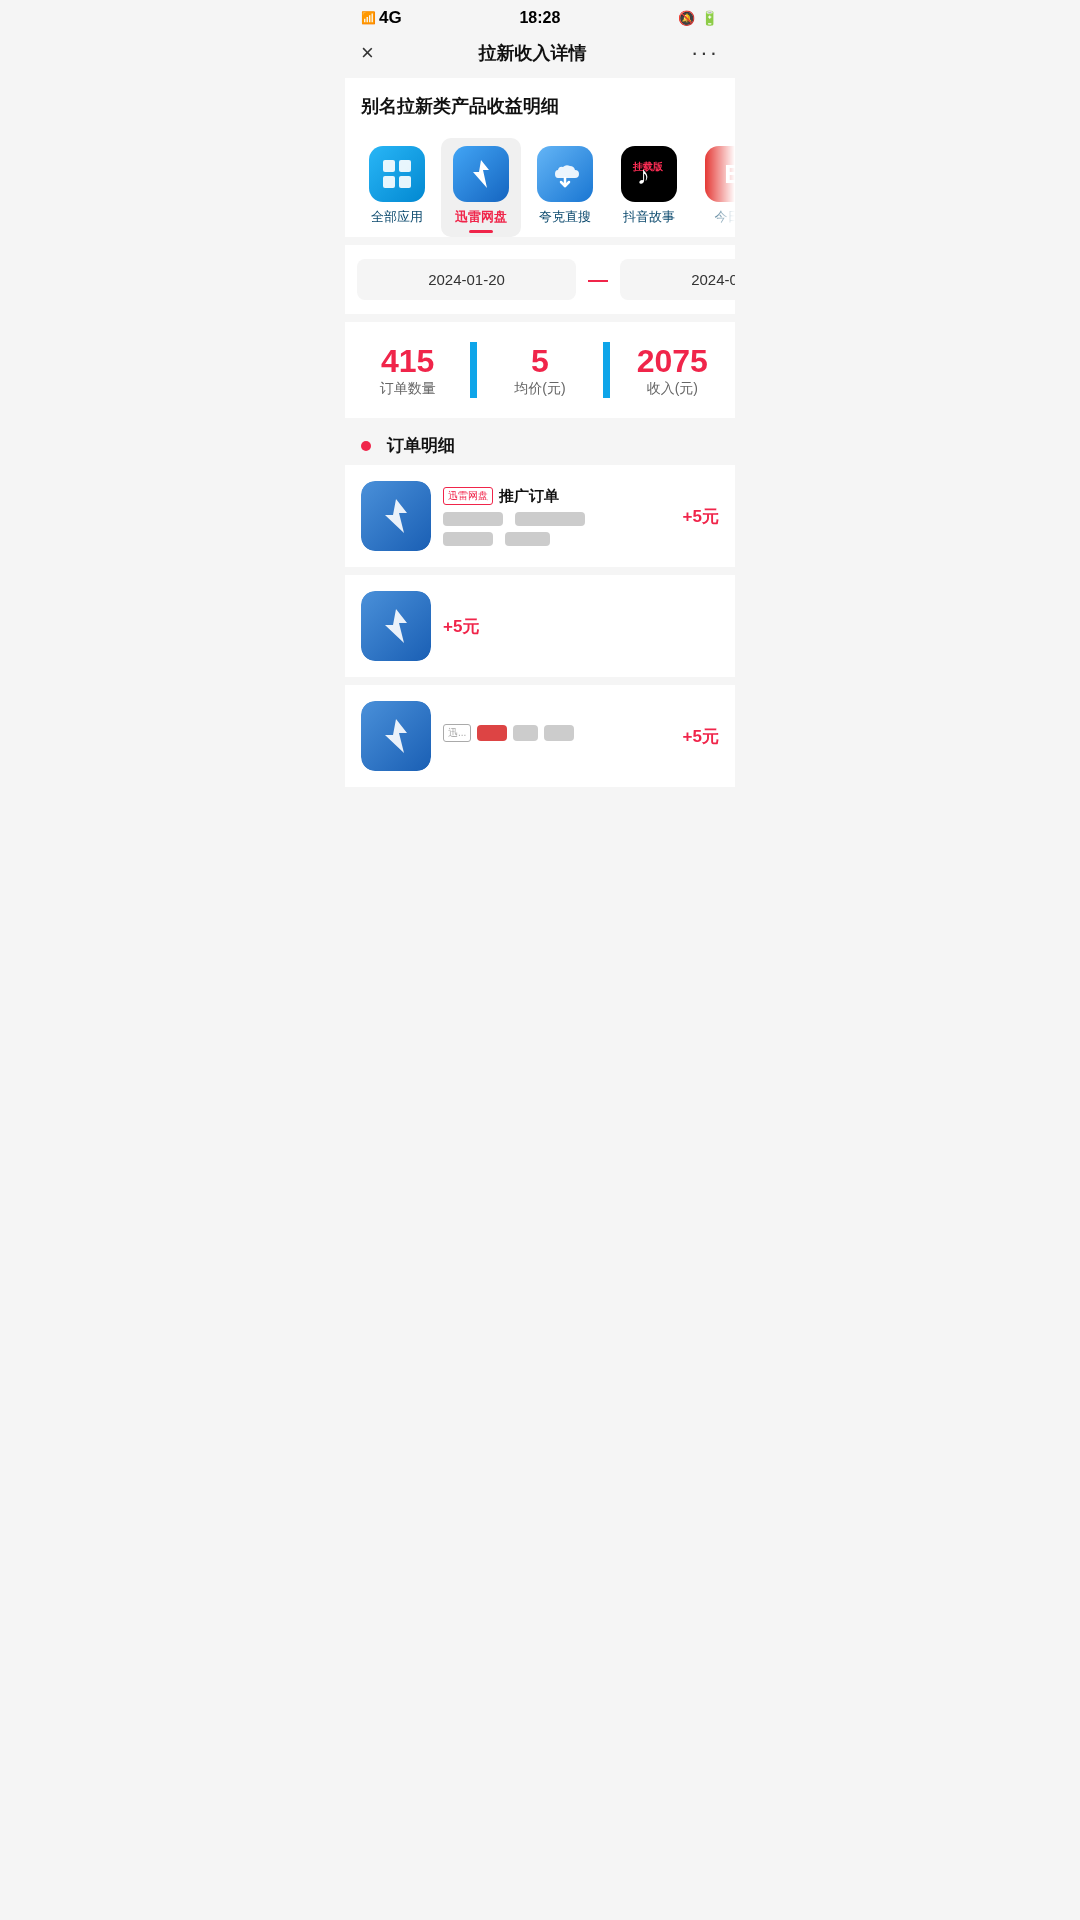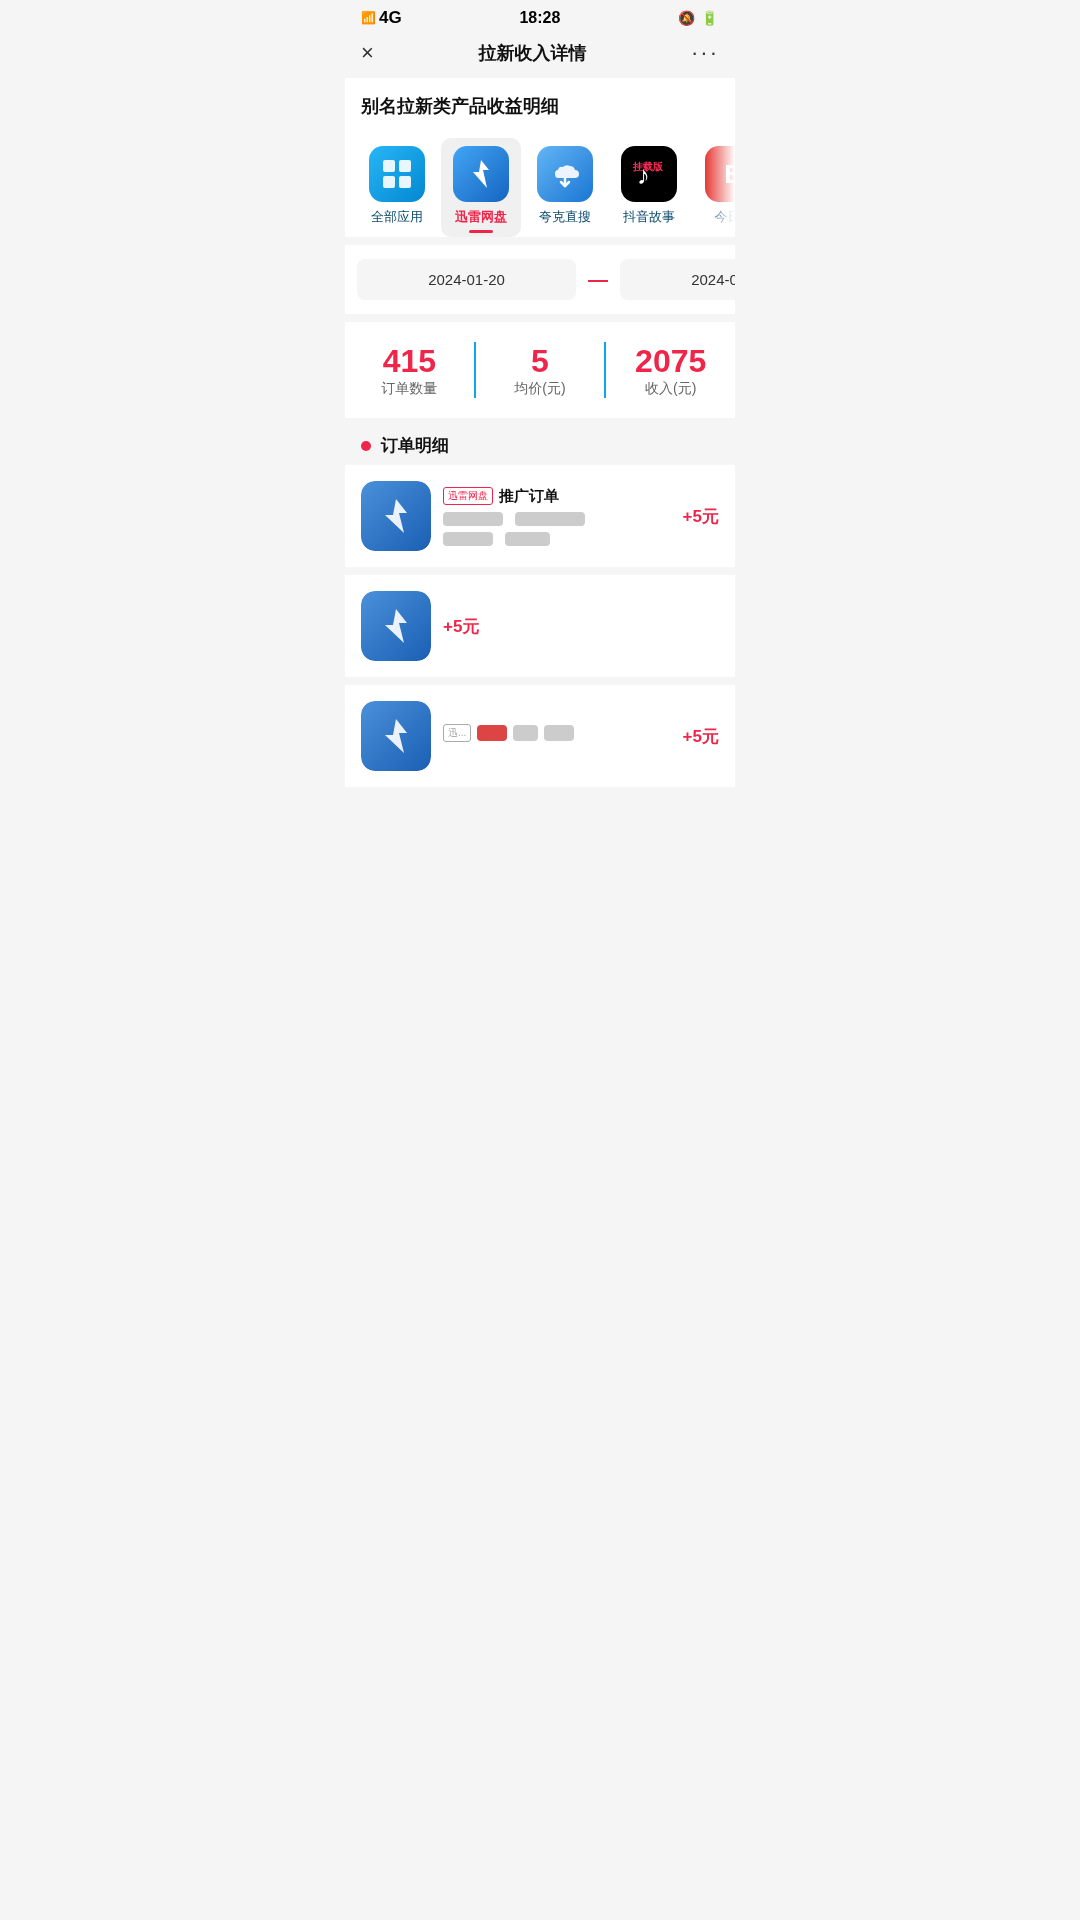--- a/index.html
+++ b/index.html
@@ -157,40 +157,40 @@
       background: white;
       display: flex;
       margin-top: 8px;
       padding: 20px 0;
     }
     .stat-item {
       flex: 1;
       display: flex;
       flex-direction: column;
       align-items: center;
-      border-right: 2px solid #0ea5e9;
+      border-right: 7px solid #0ea5e9;
     }
     .stat-item:last-child { border-right: none; }
     .stat-value {
       font-size: 32px;
       font-weight: 700;
       color: #f0254a;
       line-height: 1.2;
     }
     .stat-label {
       font-size: 14px;
       color: #666;
     }
 
     
     .order-section-header {
       display: flex;
       align-items: center;
       padding: 16px 16px 8px;
-      gap: 10px;
+      gap: 16px;
       background: #f5f5f5;
     }
     .red-dot {
       width: 10px;
       height: 10px;
       background: #f0254a;
       border-radius: 50%;
     }
     .order-section-title {
       font-size: 17px;

